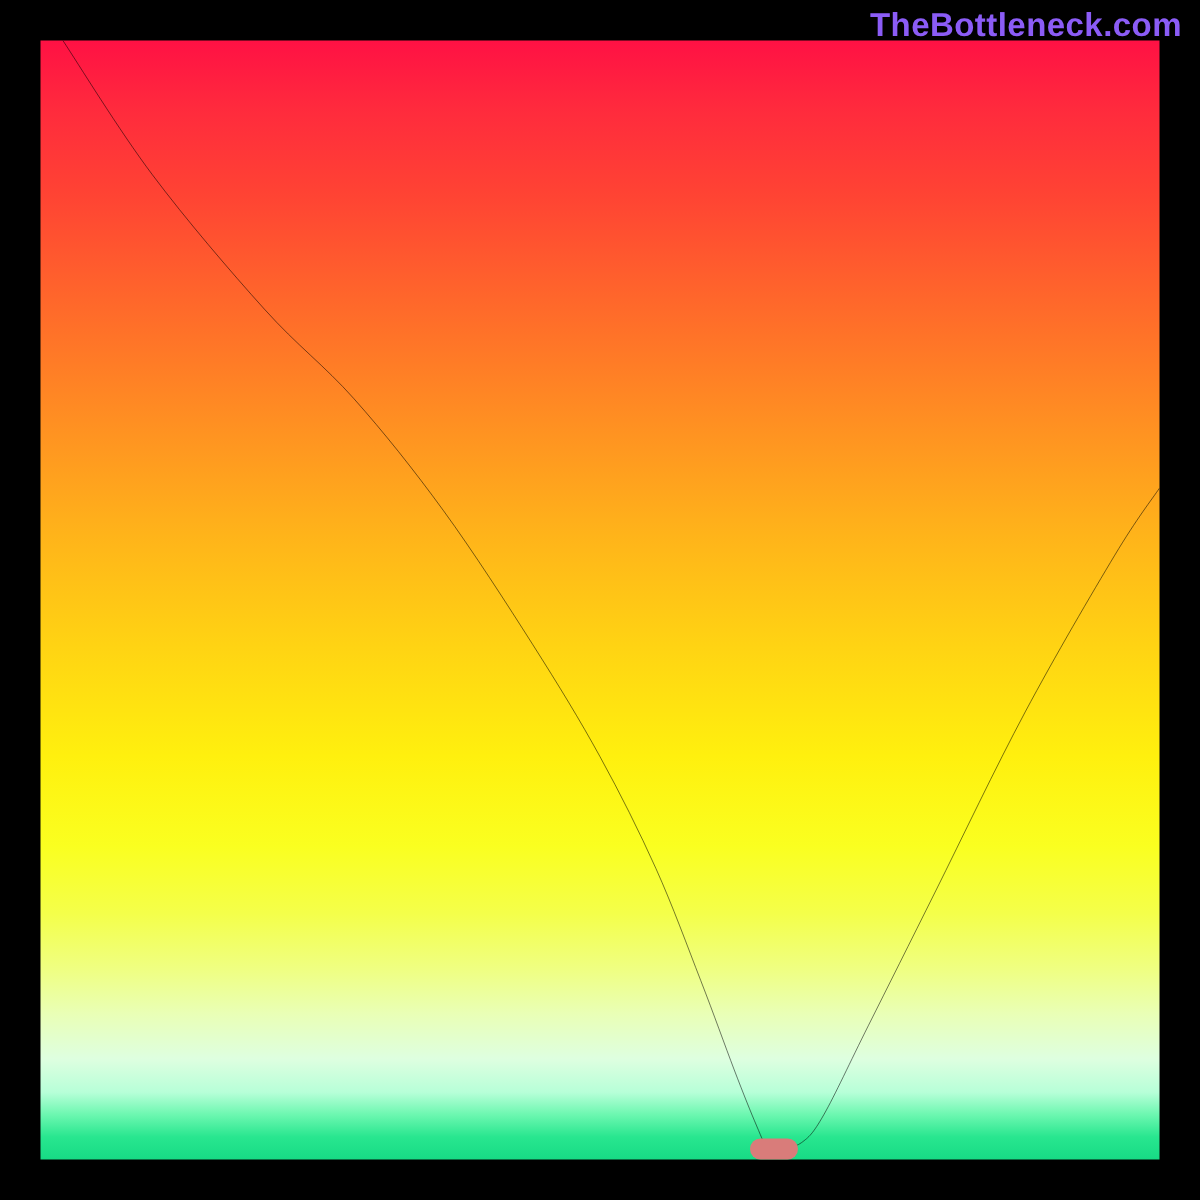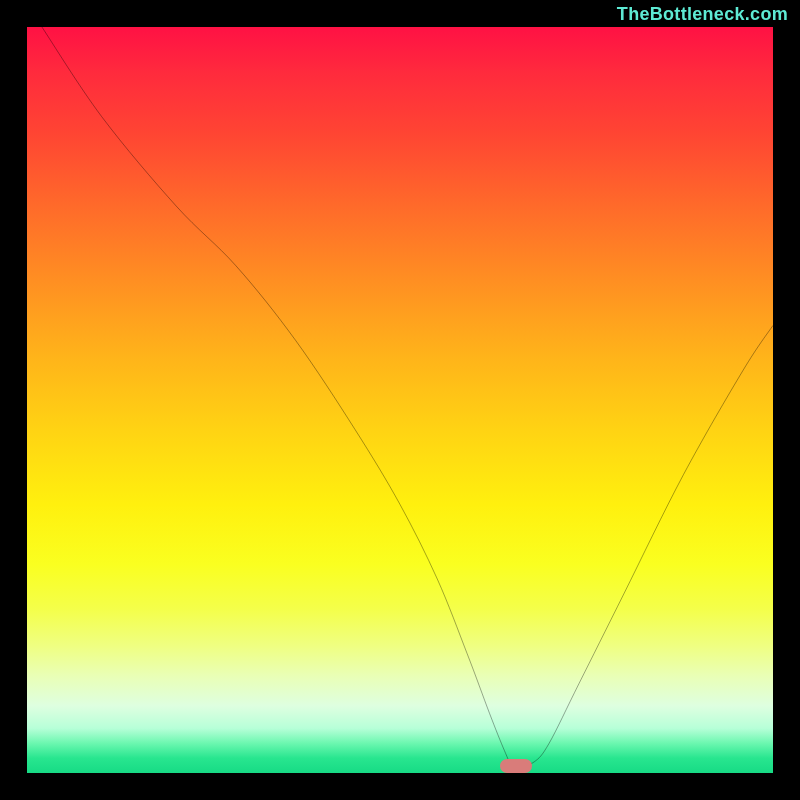--- a/index.html
+++ b/index.html
@@ -14,22 +14,22 @@
   .frame {
     position: relative;
     width: 800px;
     height: 800px;
     background: #000;
   }
   .watermark {
     position: absolute;
     top: 4px;
     right: 12px;
-    color: #5eead4;
-    font-size: 18px;
+    color: #8b5cf6;
+    font-size: 22px;
     font-weight: 600;
     letter-spacing: 0.3px;
     z-index: 10;
   }
   .plot-area {
     position: absolute;
     left: 27px;
     top: 27px;
     width: 746px;
     height: 746px;

